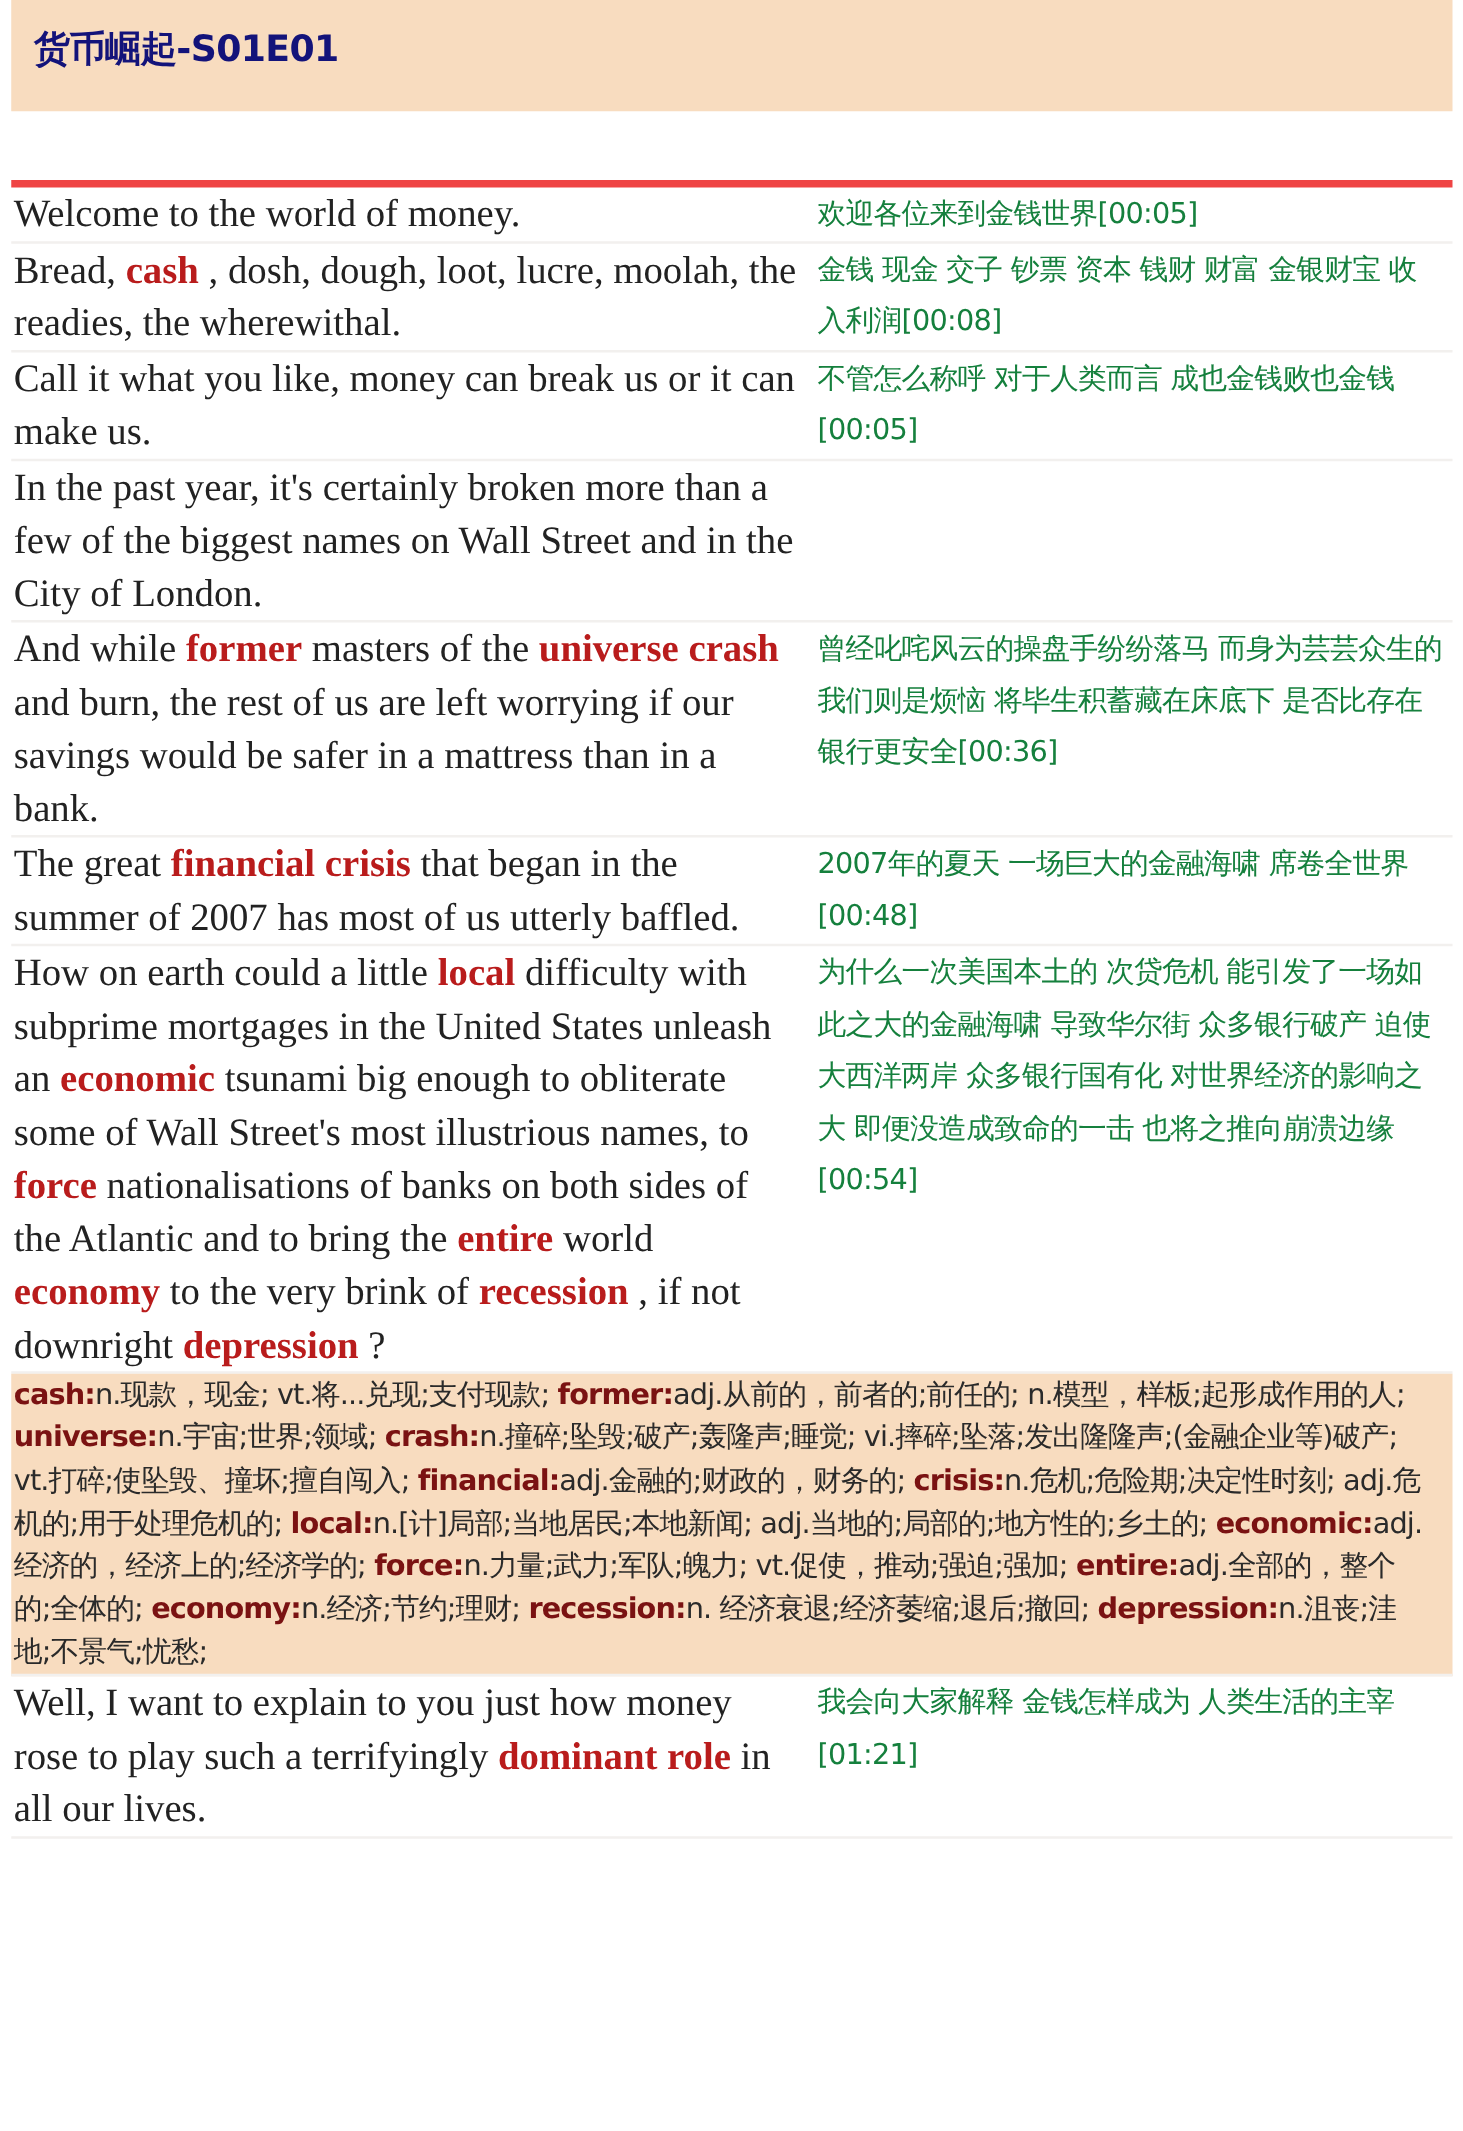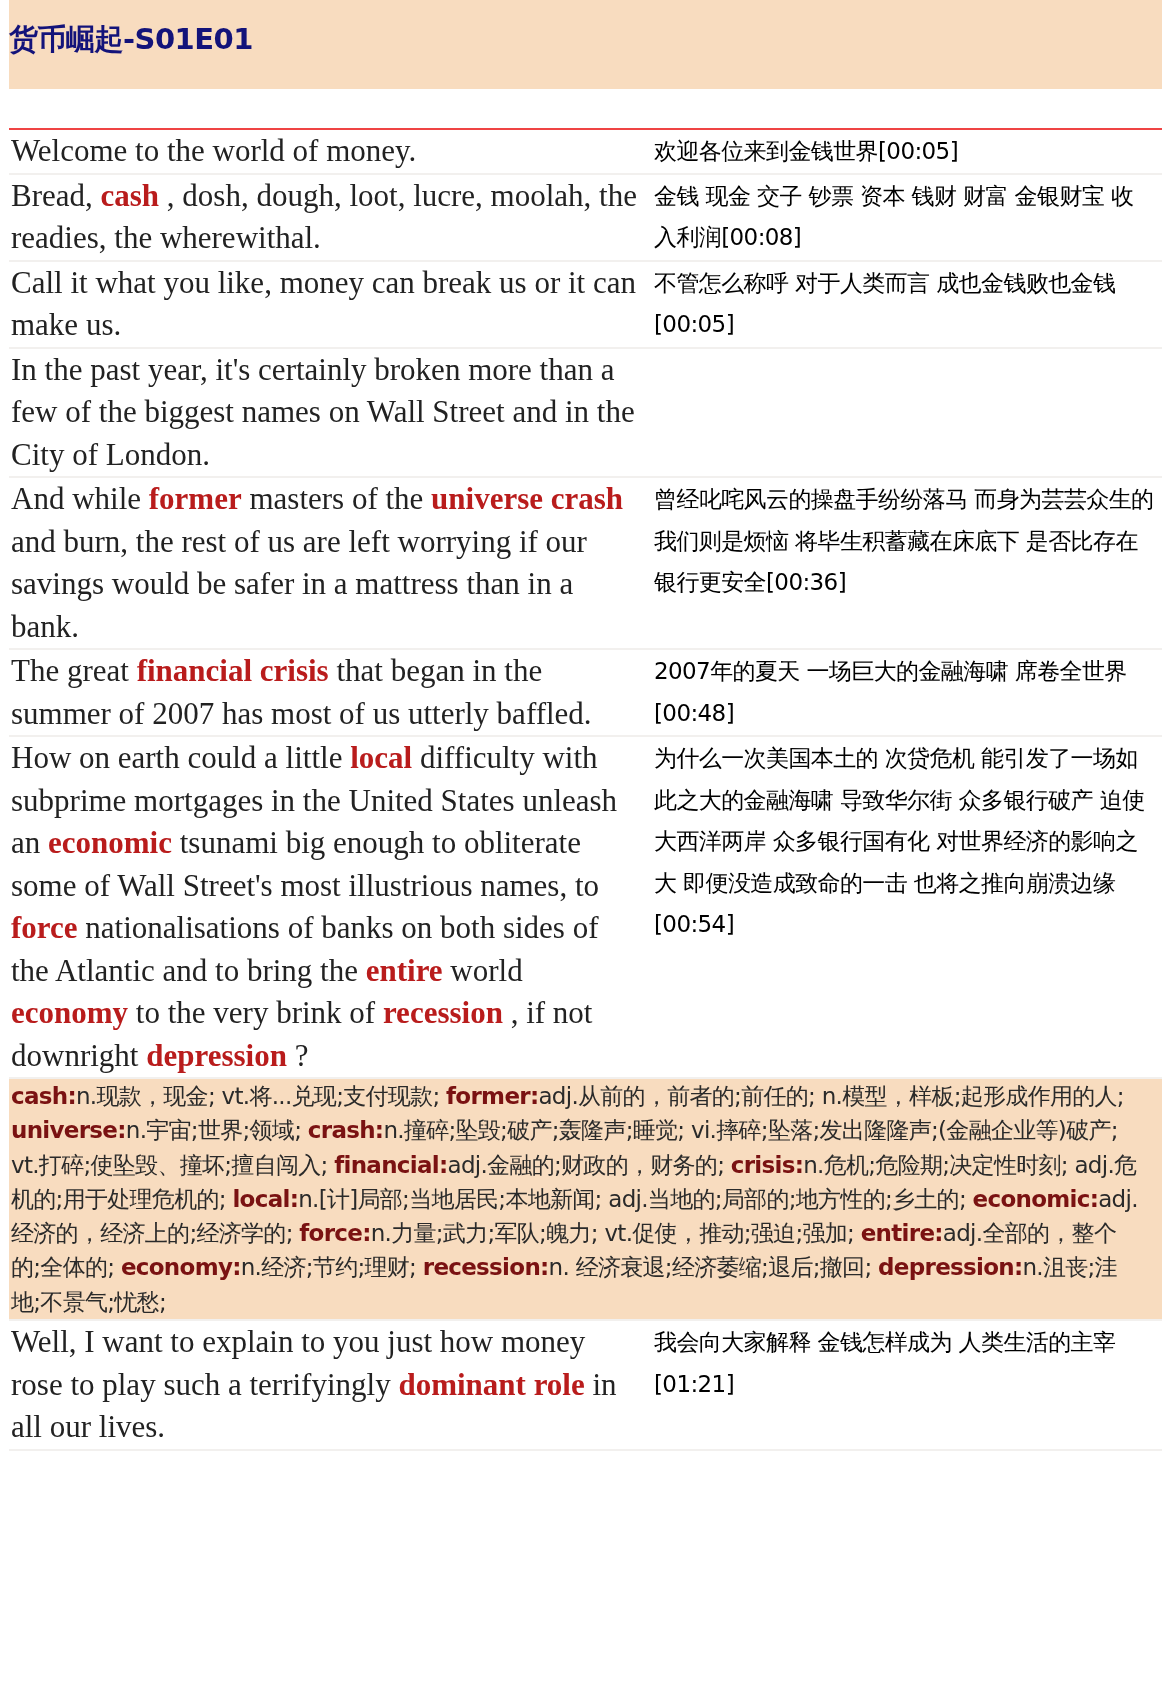--- a/index.html
+++ b/index.html
@@ -16,37 +16,38 @@
     .page {
       position: absolute;
       left: 9px;
       top: 0;
       width: 1153px;
     }
     .header {
       background: #f8dcbf;
       height: 89px;
       box-sizing: border-box;
-      padding-left: 0;
+      padding-left: 18px;
       display: flex;
       align-items: center;
     }
     .header-title {
       font-family: "DejaVu Sans", sans-serif;
       font-weight: bold;
       font-size: 29px;
       color: #13137a;
       letter-spacing: -0.5px;
       margin-top: -9px;
     }
     .spacer {
       height: 39px;
     }
     .rows {
-      border-top: 2px solid #ef4444;
+      border-top: 6px solid #ef4444;
+      margin-top: 16px;
     }
     .row {
       display: flex;
       border-bottom: 2px solid #f2f0ee;
     }
     .en {
       width: 630px;
       flex: 0 0 630px;
       box-sizing: border-box;
       padding: 0 0 0 2px;
@@ -56,21 +57,21 @@
       color: #222222;
     }
     .zh {
       flex: 1;
       box-sizing: border-box;
       padding: 1px 8px 0 11px;
       margin-left: 4px;
       font-family: "DejaVu Sans", sans-serif;
       font-size: 23px;
       line-height: 41.5px;
-      color: #000000;
+      color: #15803d;
       letter-spacing: -0.6px;
     }
     .kw {
       color: #b91c1c;
       font-weight: bold;
     }
     .vocab {
       background: #f8dcbf;
       padding: 0 20px 0 2px;
       font-family: "DejaVu Sans", sans-serif;

